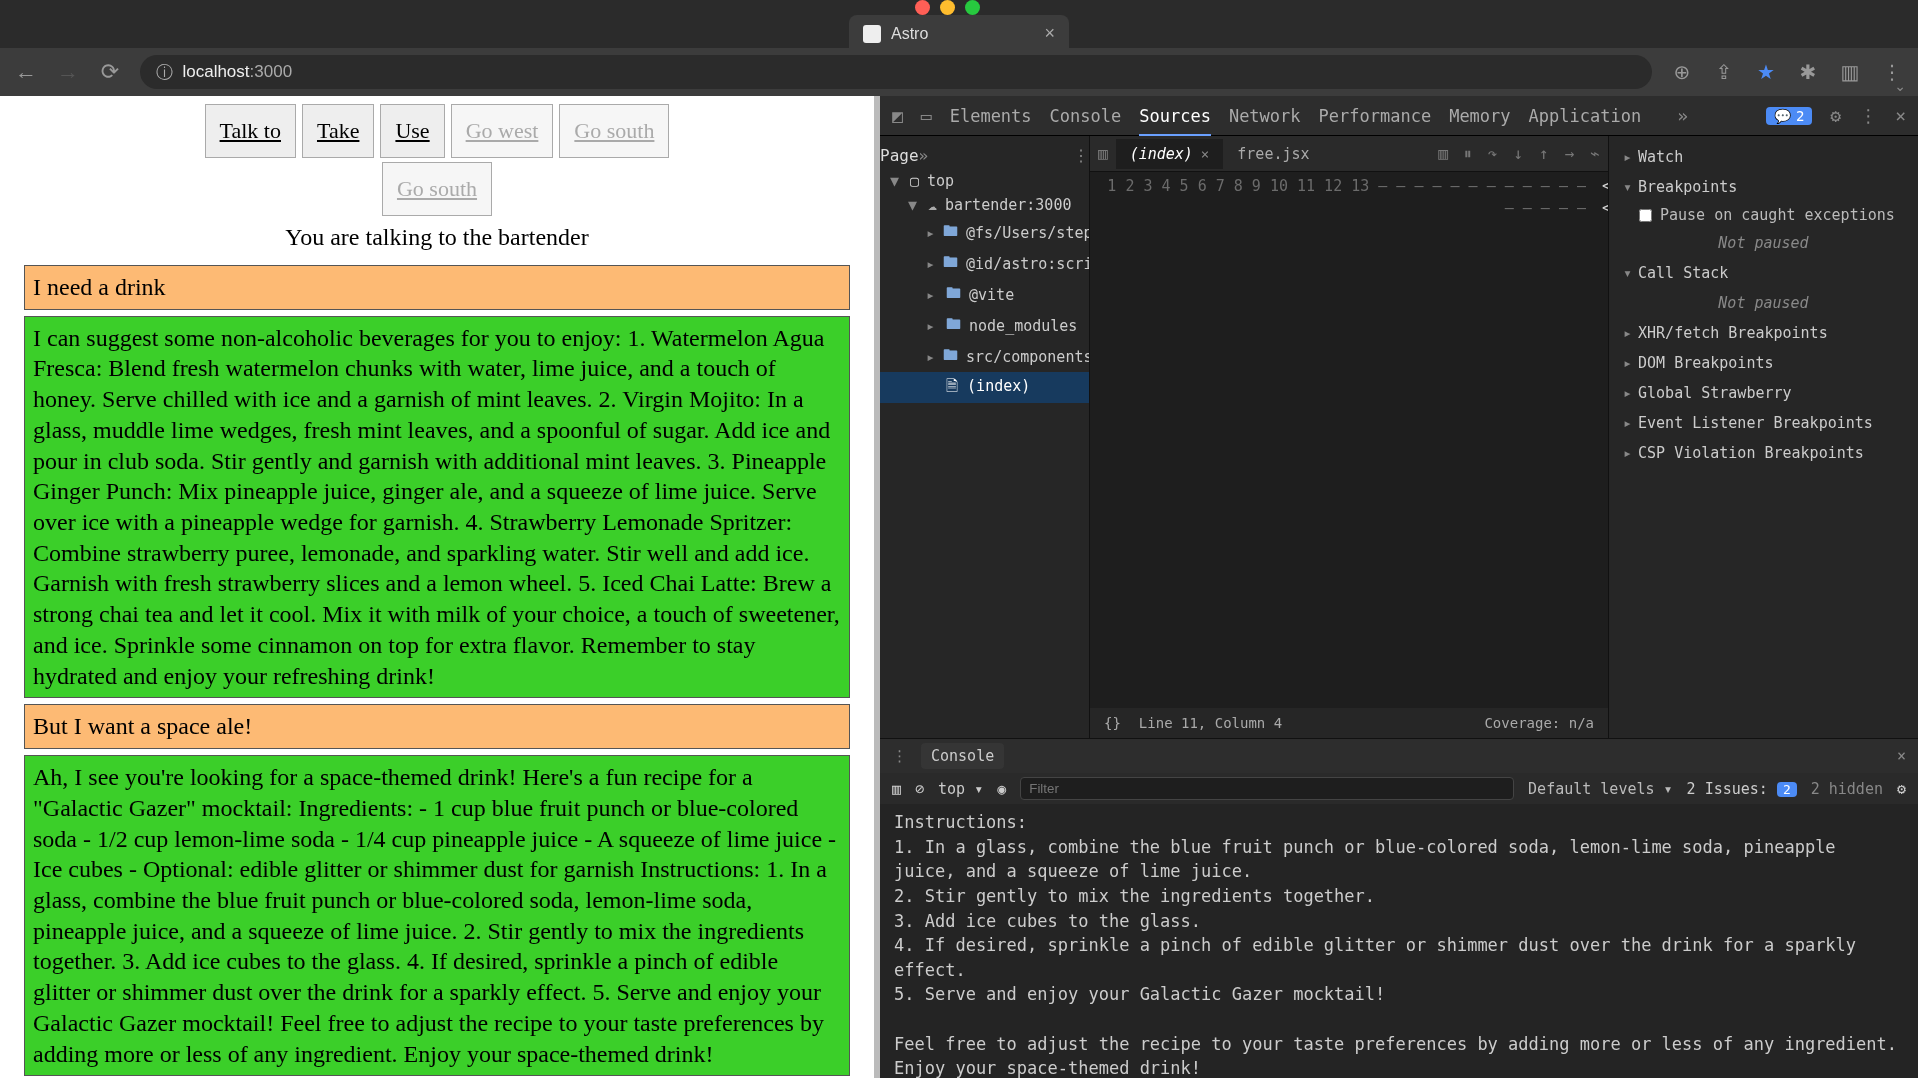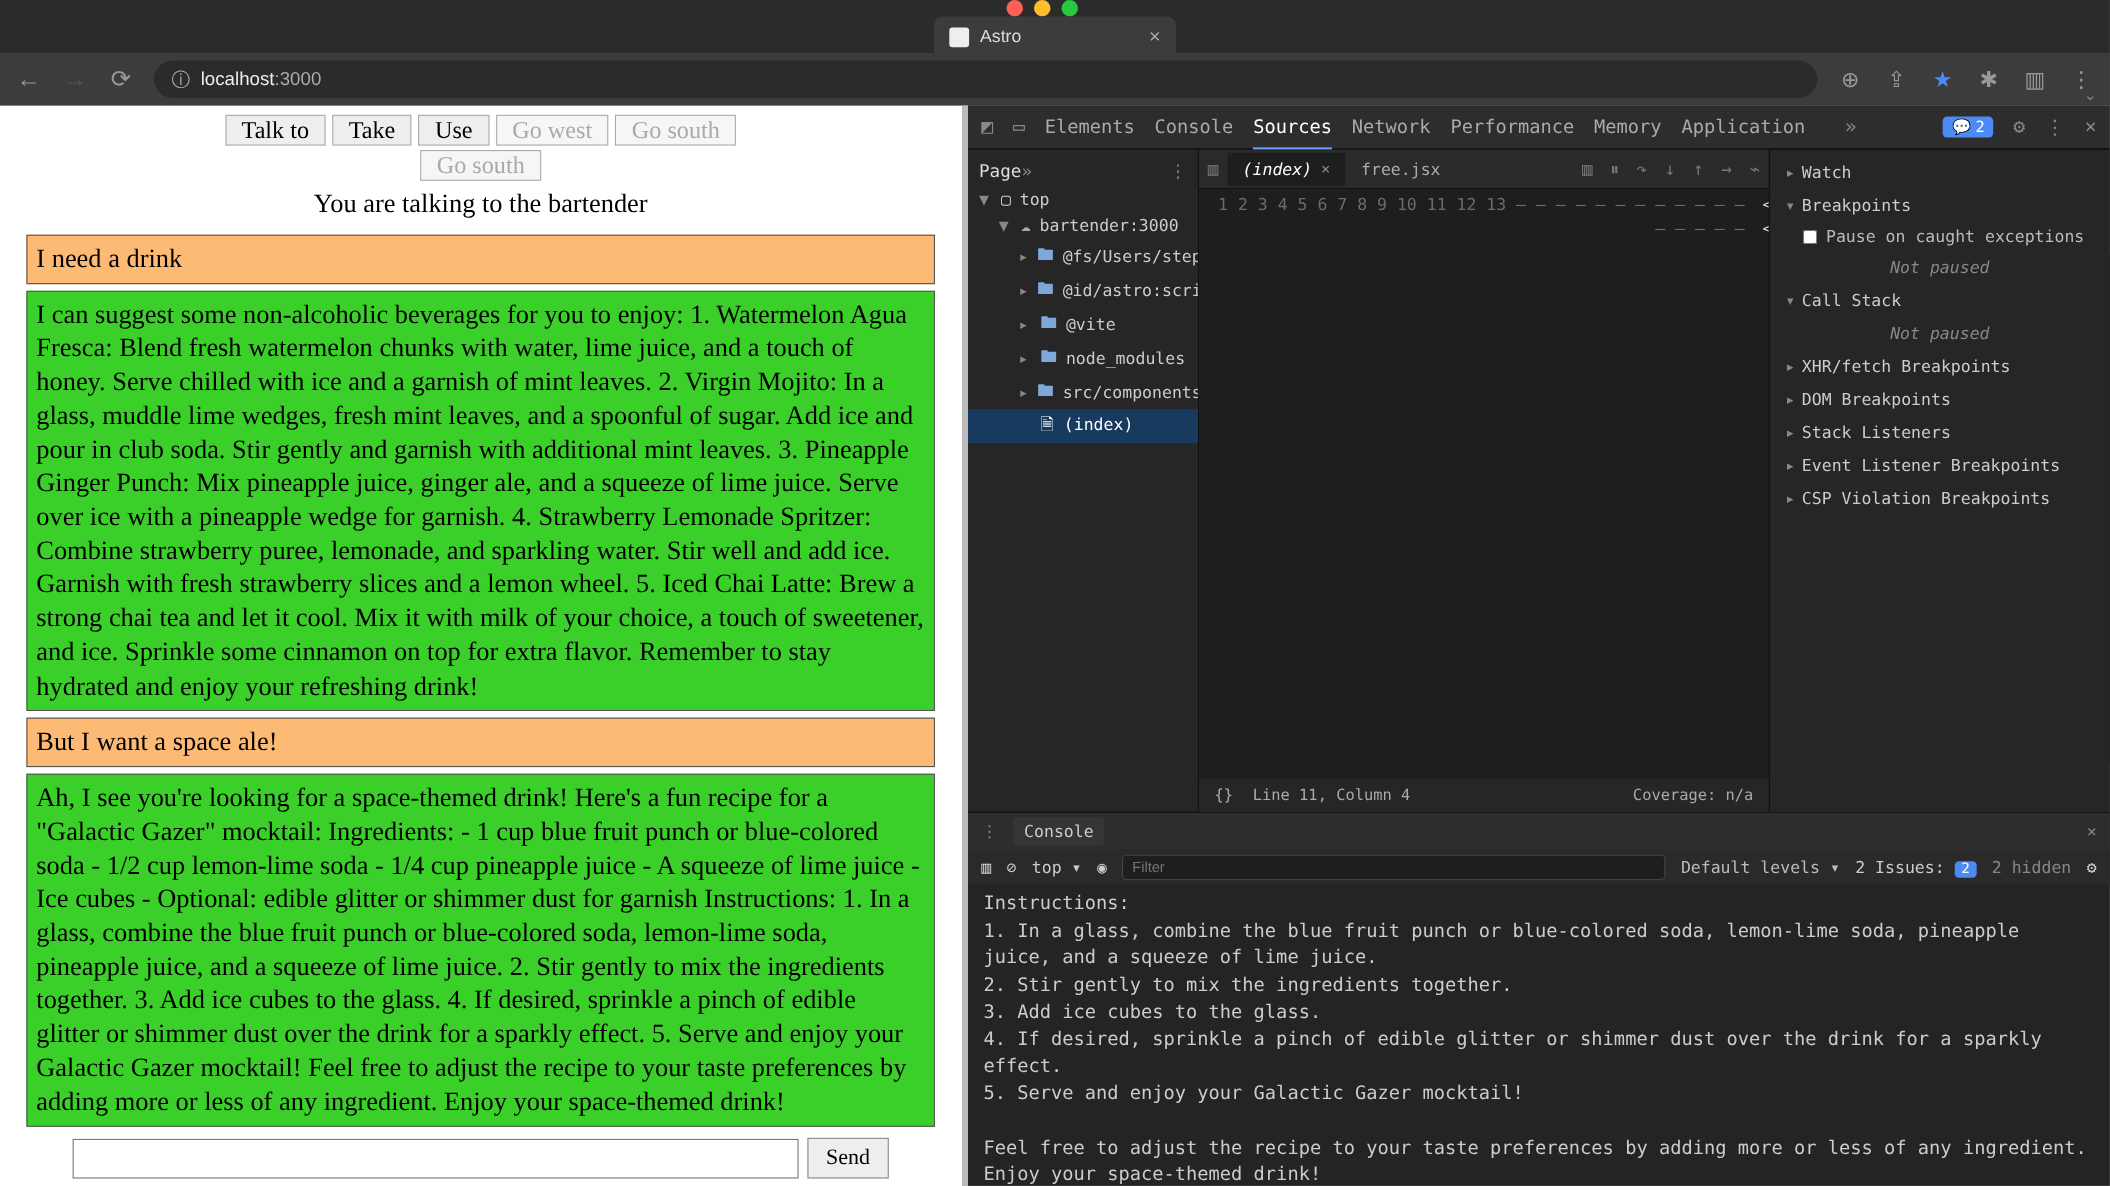--- a/index.html
+++ b/index.html
@@ -78,22 +78,22 @@
   width: 880px;
   background: #fff;
   color: #000;
   font-family: Georgia, serif;
   overflow-y: auto;
   border-right: 6px solid #bbb;
   padding: 4px 6px;
 }
 .action-row { display:flex; justify-content:center; gap:6px; margin-top:4px;}
 .action-btn {
-  background:#eee; border:1px solid #aaa; padding:0 14px;
-  font-size:22px; font-family:Georgia, serif; cursor:pointer;
+  background:#eee; border:1px solid #aaa; padding:13px 14px;
+  font-size:22px; font-family:Georgia, serif; cursor:pointer;text-decoration:underline;
 }
 .action-btn.disabled { color:#aaa; background:#f6f6f6;}
 .south-row { display:flex; justify-content:center; margin-top:4px;}
 .status-line { text-align:center; font-size:24px; margin:8px 0 14px;}
 .msg {
   margin: 6px 18px;
   padding: 6px 8px;
   font-size:24px;
   line-height:1.28;
   border:1px solid #555;
@@ -127,21 +127,21 @@
 .dt-tab { color:#aaa; cursor:pointer; font-size:17px;}
 .dt-tab.on { color:#fff; border-bottom:2px solid #6aa0ff; padding-bottom:8px;}
 .dt-tabs .badge { background:#4c8bf5; color:#fff; border-radius:4px; padding:1px 8px; font-size:14px; display:flex; align-items:center; gap:4px;}
 .dt-tabs .spacer { flex:1;}
 
 .src-body { flex:1; display:flex; min-height:0;}
 .src-tree {
   width: 210px; background:#262626; border-right:1px solid #111;
   padding:6px 0; overflow:hidden;
 }
-.src-tree .hdr { display:flex; align-items:center; gap:0; padding:4px 10px; color:#ddd; font-size:16px;}
+.src-tree .hdr { display:flex; align-items:center; gap:0; padding:4px 0; color:#ddd; font-size:16px;}
 .tree-row { display:flex; align-items:center; gap:8px; padding:3px 8px 3px 10px; white-space:nowrap; color:#ccc;}
 .tree-row .tri { color:#888; width:12px; display:inline-block;}
 .tree-row .fld { color:#7fa7d8;}
 .tree-row .cloud { color:#aaa;}
 .tree-row.sel { background:#173a5e; color:#fff;}
 .ind1 { padding-left:28px;} .ind2{padding-left:46px;}
 
 .src-editor { flex:1; display:flex; flex-direction:column; min-width:0;}
 .file-tabs { display:flex; align-items:center; background:#2a2a2a; height:36px; border-bottom:1px solid #111;}
 .file-tab { padding:6px 14px; color:#aaa; font-size:15px; display:flex; align-items:center; gap:8px; cursor:pointer;}
@@ -368,21 +368,21 @@
         <div class="side-sec"><span class="tri">▾</span><span>Breakpoints</span></div>
         <div class="side-chk">
             <input type="checkbox" style=""> 
             <span>Pause on caught exceptions</span>
           </div>
         <div class="side-note">Not paused</div>
         <div class="side-sec"><span class="tri">▾</span><span>Call Stack</span></div>
         <div class="side-note">Not paused</div>
         <div class="side-sec"><span class="tri">▸</span><span>XHR/fetch Breakpoints</span></div>
         <div class="side-sec"><span class="tri">▸</span><span>DOM Breakpoints</span></div>
-        <div class="side-sec"><span class="tri">▸</span><span>Stack Listeners</span></div>
+        <div class="side-sec"><span class="tri">▸</span><span>Global Strawberry</span></div>
         <div class="side-sec"><span class="tri">▸</span><span>Event Listener Breakpoints</span></div>
         <div class="side-sec"><span class="tri">▸</span><span>CSP Violation Breakpoints</span></div>
       </div>
     </div>
 
     <div class="drawer">
       <div class="drawer-hdr">
         <span style="color:#888">⋮</span>
         <span class="title">Console</span>
         <span class="x">×</span>

